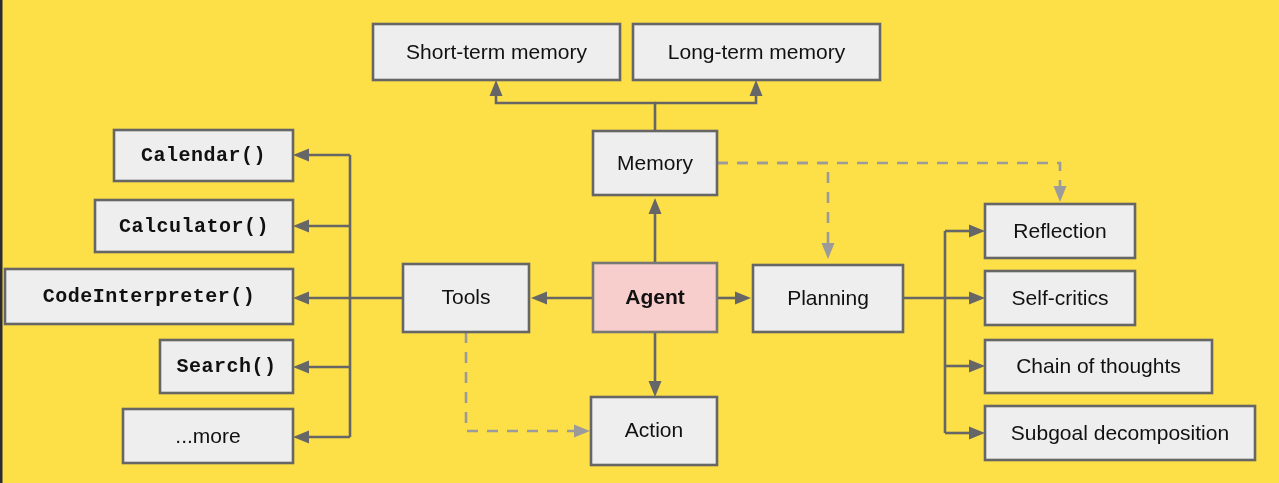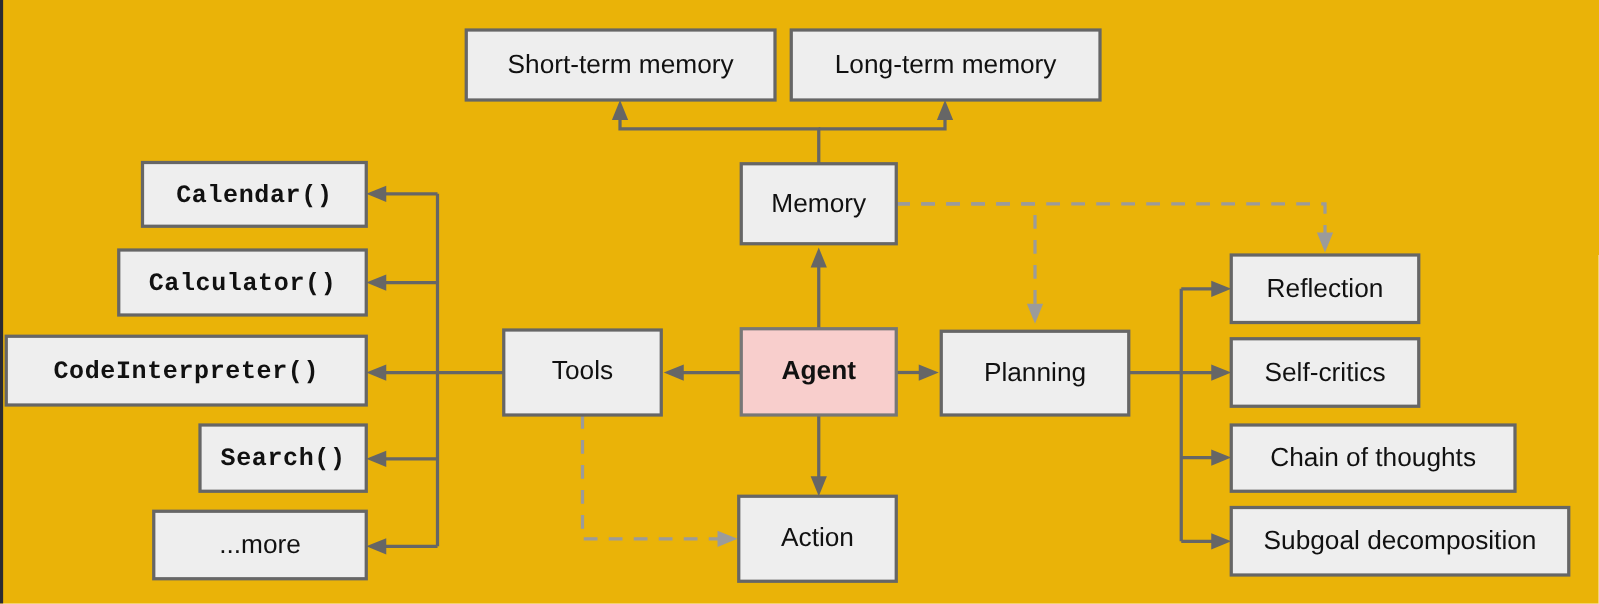--- a/index.html
+++ b/index.html
@@ -10,21 +10,21 @@
   body {
     width: 1279px;
     height: 483px;
     font-family: "Liberation Sans", sans-serif;
     overflow: hidden;
   }
   #diagram-root {
     position: relative;
     width: 1279px;
     height: 483px;
-    background: #eab308;
+    background: #fde047;
   }
   #diagram-svg {
     position: absolute;
     left: 0;
     top: 0;
     width: 1279px;
     height: 483px;
     display: block;
   }
   .node-rect {

